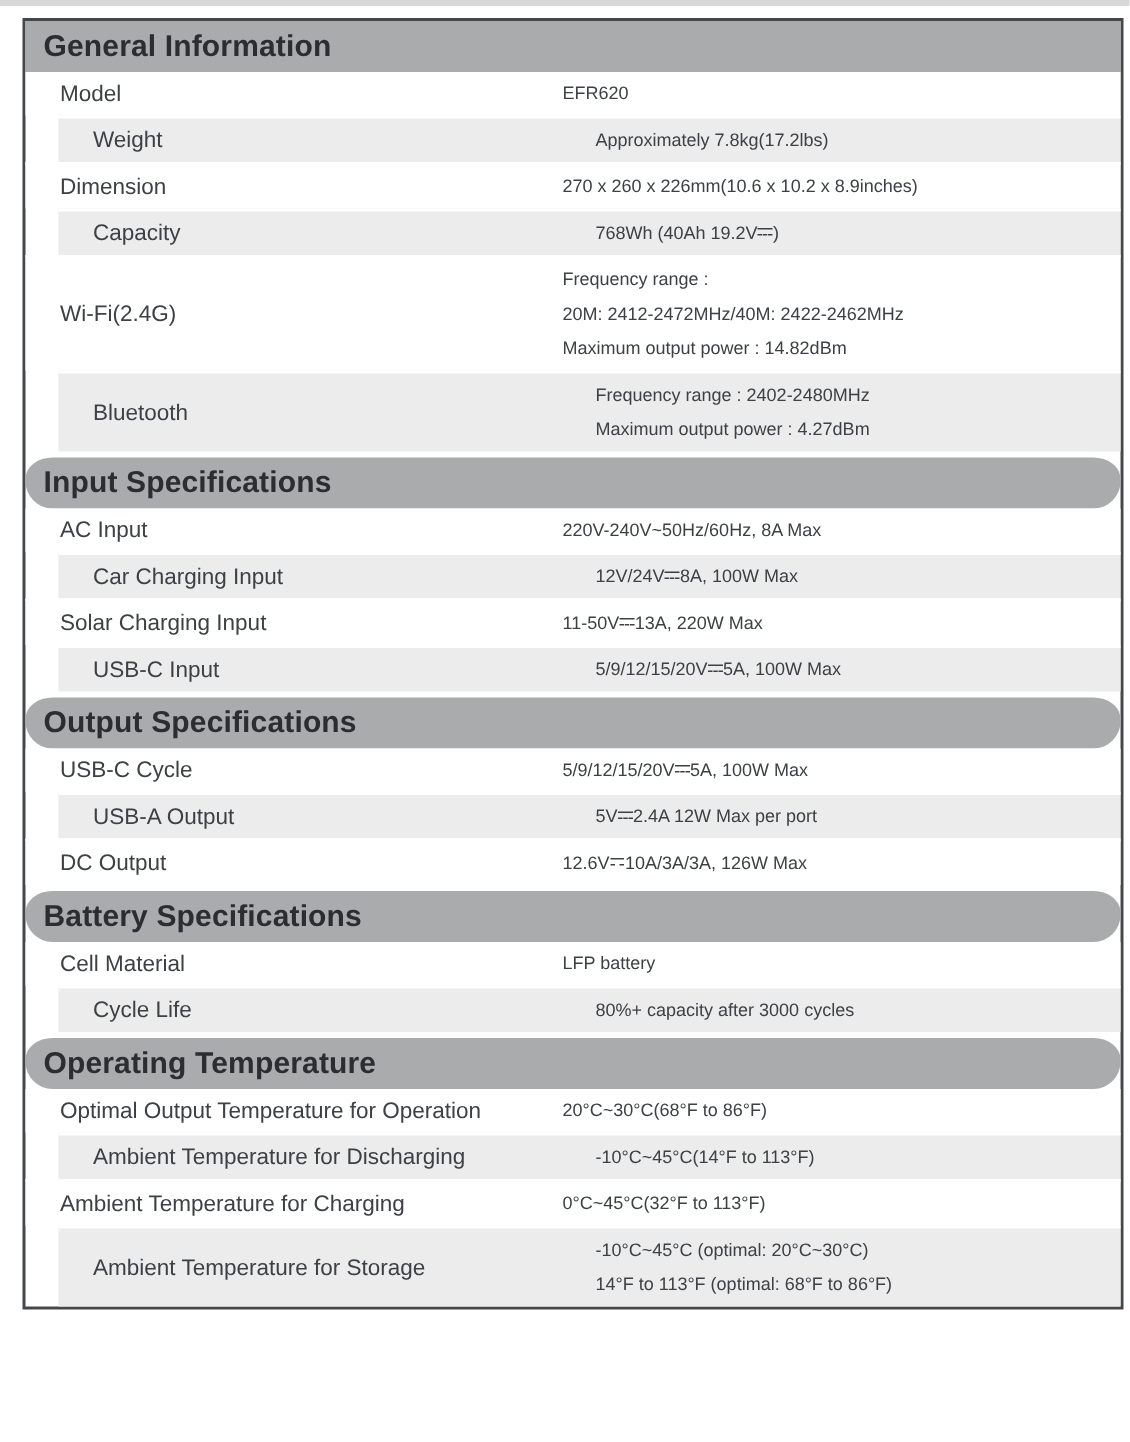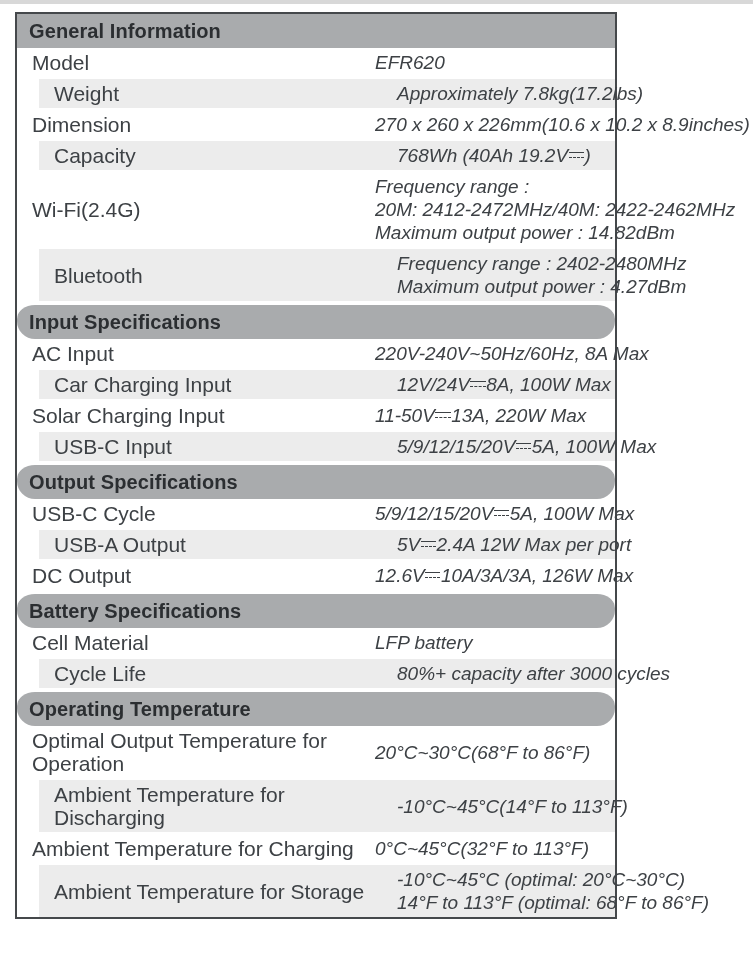--- a/index.html
+++ b/index.html
@@ -17,21 +17,21 @@
     width:753px;height:961px;position:relative;overflow:hidden;
     background:var(--page-bg);
     font-family:"Liberation Sans","DejaVu Sans",sans-serif;
     color:var(--row-text);
   }
   .top-strip{
     position:absolute;top:0;left:0;width:753px;height:4px;
     background:var(--top-strip);
   }
   .spec-table{
-    position:absolute;top:12px;left:15px;width:602px;
+    position:absolute;top:12px;left:15px;width:734px;
     border:2px solid var(--border);
     box-sizing:border-box;
     background:#ffffff;
   }
   .section-header{
     background:var(--header-bg);
     color:var(--header-text);
     font-size:20px;line-height:24px;font-weight:600;
     padding:5px 12px;
     letter-spacing:.1px;
@@ -41,26 +41,26 @@
   .row{
     display:flex;align-items:center;
     padding:3px 0;
     border-top:2px solid var(--sep);
     background:#ffffff;
   }
   .row.alt{background:var(--row-alt);margin-left:22px;}
   .section-header + .row{border-top:none;}
   .spec-label{
     flex:0 0 358px;box-sizing:border-box;
-    padding-left:15px;padding-right:8px;
-    font-size:21px;line-height:23px;
+    padding-left:23px;padding-right:8px;
+    font-size:15px;line-height:23px;
   }
   .spec-value{flex:1;min-width:0;padding-right:4px;}
   .value-line{
-    font-size:19px;line-height:23px;white-space:nowrap;font-style:italic;
+    font-size:12px;line-height:23px;white-space:nowrap;
   }
   
   .dc{
     display:inline-block;position:relative;
     width:0.80em;height:0.55em;margin:0 0.03em;
   }
   .dc::before{
     content:"";position:absolute;left:0;right:0;top:0;
     border-top:1.5px solid currentColor;
   }

